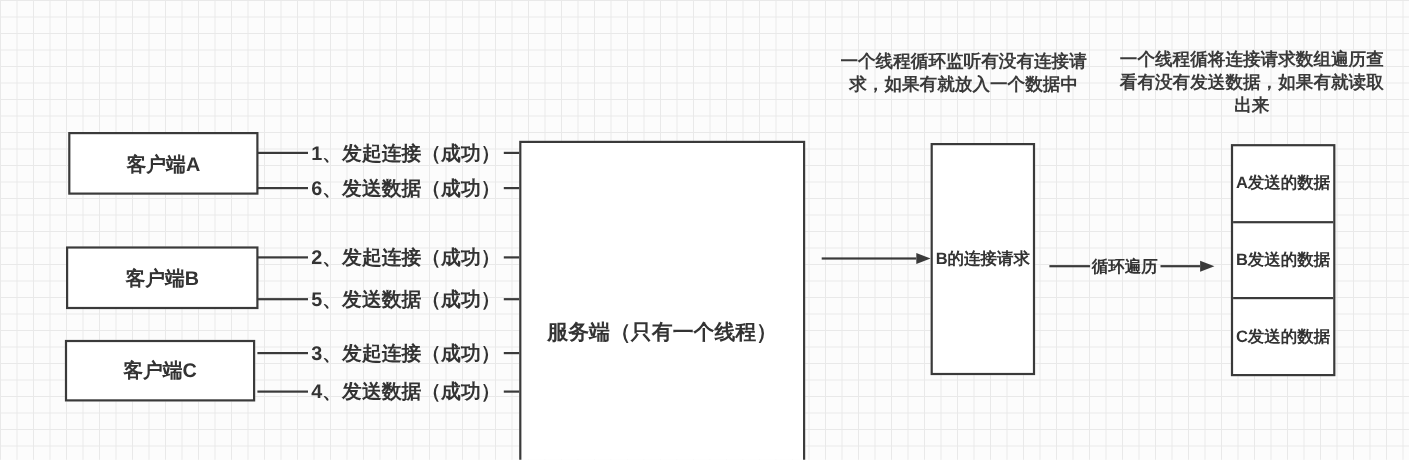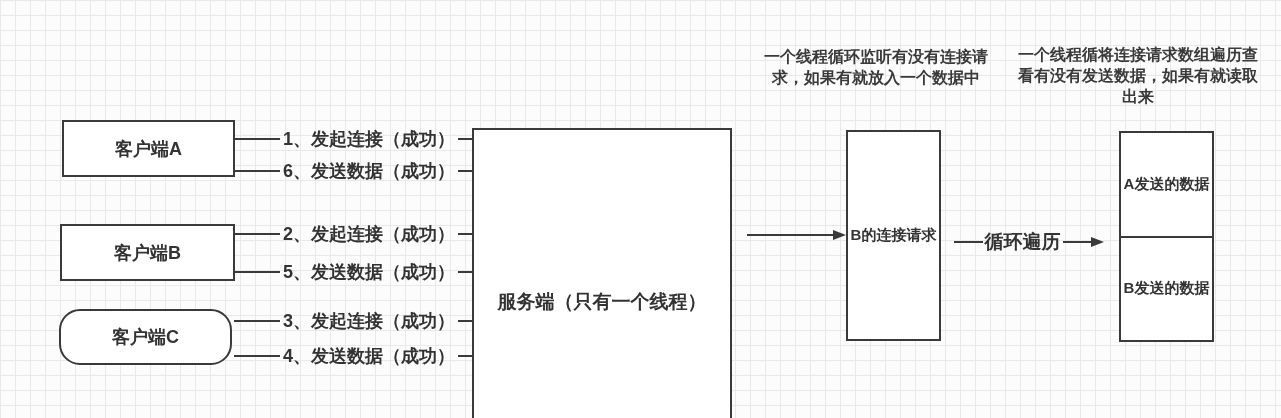--- a/index.html
+++ b/index.html
@@ -51,21 +51,21 @@
     border-bottom: 5px solid transparent;
     border-left: 13px solid #3a3a3a;
   }
   .arrow-run {
     position: absolute;
     height: 22px;
     display: flex;
     align-items: center;
   }
   .loop-label {
-    font-size: 19px;
+    font-size: 15px;
     font-weight: bold;
     white-space: nowrap;
     padding: 0 2px;
   }
   .stack {
     position: absolute;
     width: 95px;
     height: 211px;
     background: #ffffff;
     border: 2px solid #3a3a3a;
@@ -100,21 +100,21 @@
 
   <div class="note" style="left:763px; top:46px; width:226px;">一个线程循环监听有没有连接请求，如果有就放入一个数据中</div>
   <div class="note" style="left:1017px; top:44px; width:242px;">一个线程循将连接请求数组遍历查看有没有发送数据，如果有就读取出来</div>
 
   <div class="box client-box" style="left:62px; top:120px; width:173px; height:57px;">
     <span>客户端A</span>
   </div>
   <div class="box client-box" style="left:60px; top:224px; width:175px; height:57px;">
     <span>客户端B</span>
   </div>
-  <div class="box client-box" style="left:59px; top:309px; width:173px; height:56px;border-radius:21px;">
+  <div class="box client-box" style="left:59px; top:309px; width:173px; height:56px;">
     <span>客户端C</span>
   </div>
 
   <div class="conn-row" style="top:128px;">
     <span class="stub"></span>
     <span class="conn-label">1、发起连接（成功）</span>
     <span class="lead"></span>
     <span class="ah"></span>
   </div>
   <div class="conn-row" style="top:160px;">
@@ -164,15 +164,16 @@
   <div class="arrow-run" style="left:954px; top:231px; width:150px;">
     <span class="lead"></span>
     <span class="loop-label">循环遍历</span>
     <span class="lead"></span>
     <span class="ah"></span>
   </div>
 
   <div class="stack" style="left:1119px; top:131px;">
     <div class="stack-cell">A发送的数据</div>
     <div class="stack-cell">B发送的数据</div>
+    <div class="stack-cell">C发送的数据</div>
   </div>
 
 </div>
 
 </body></html>

